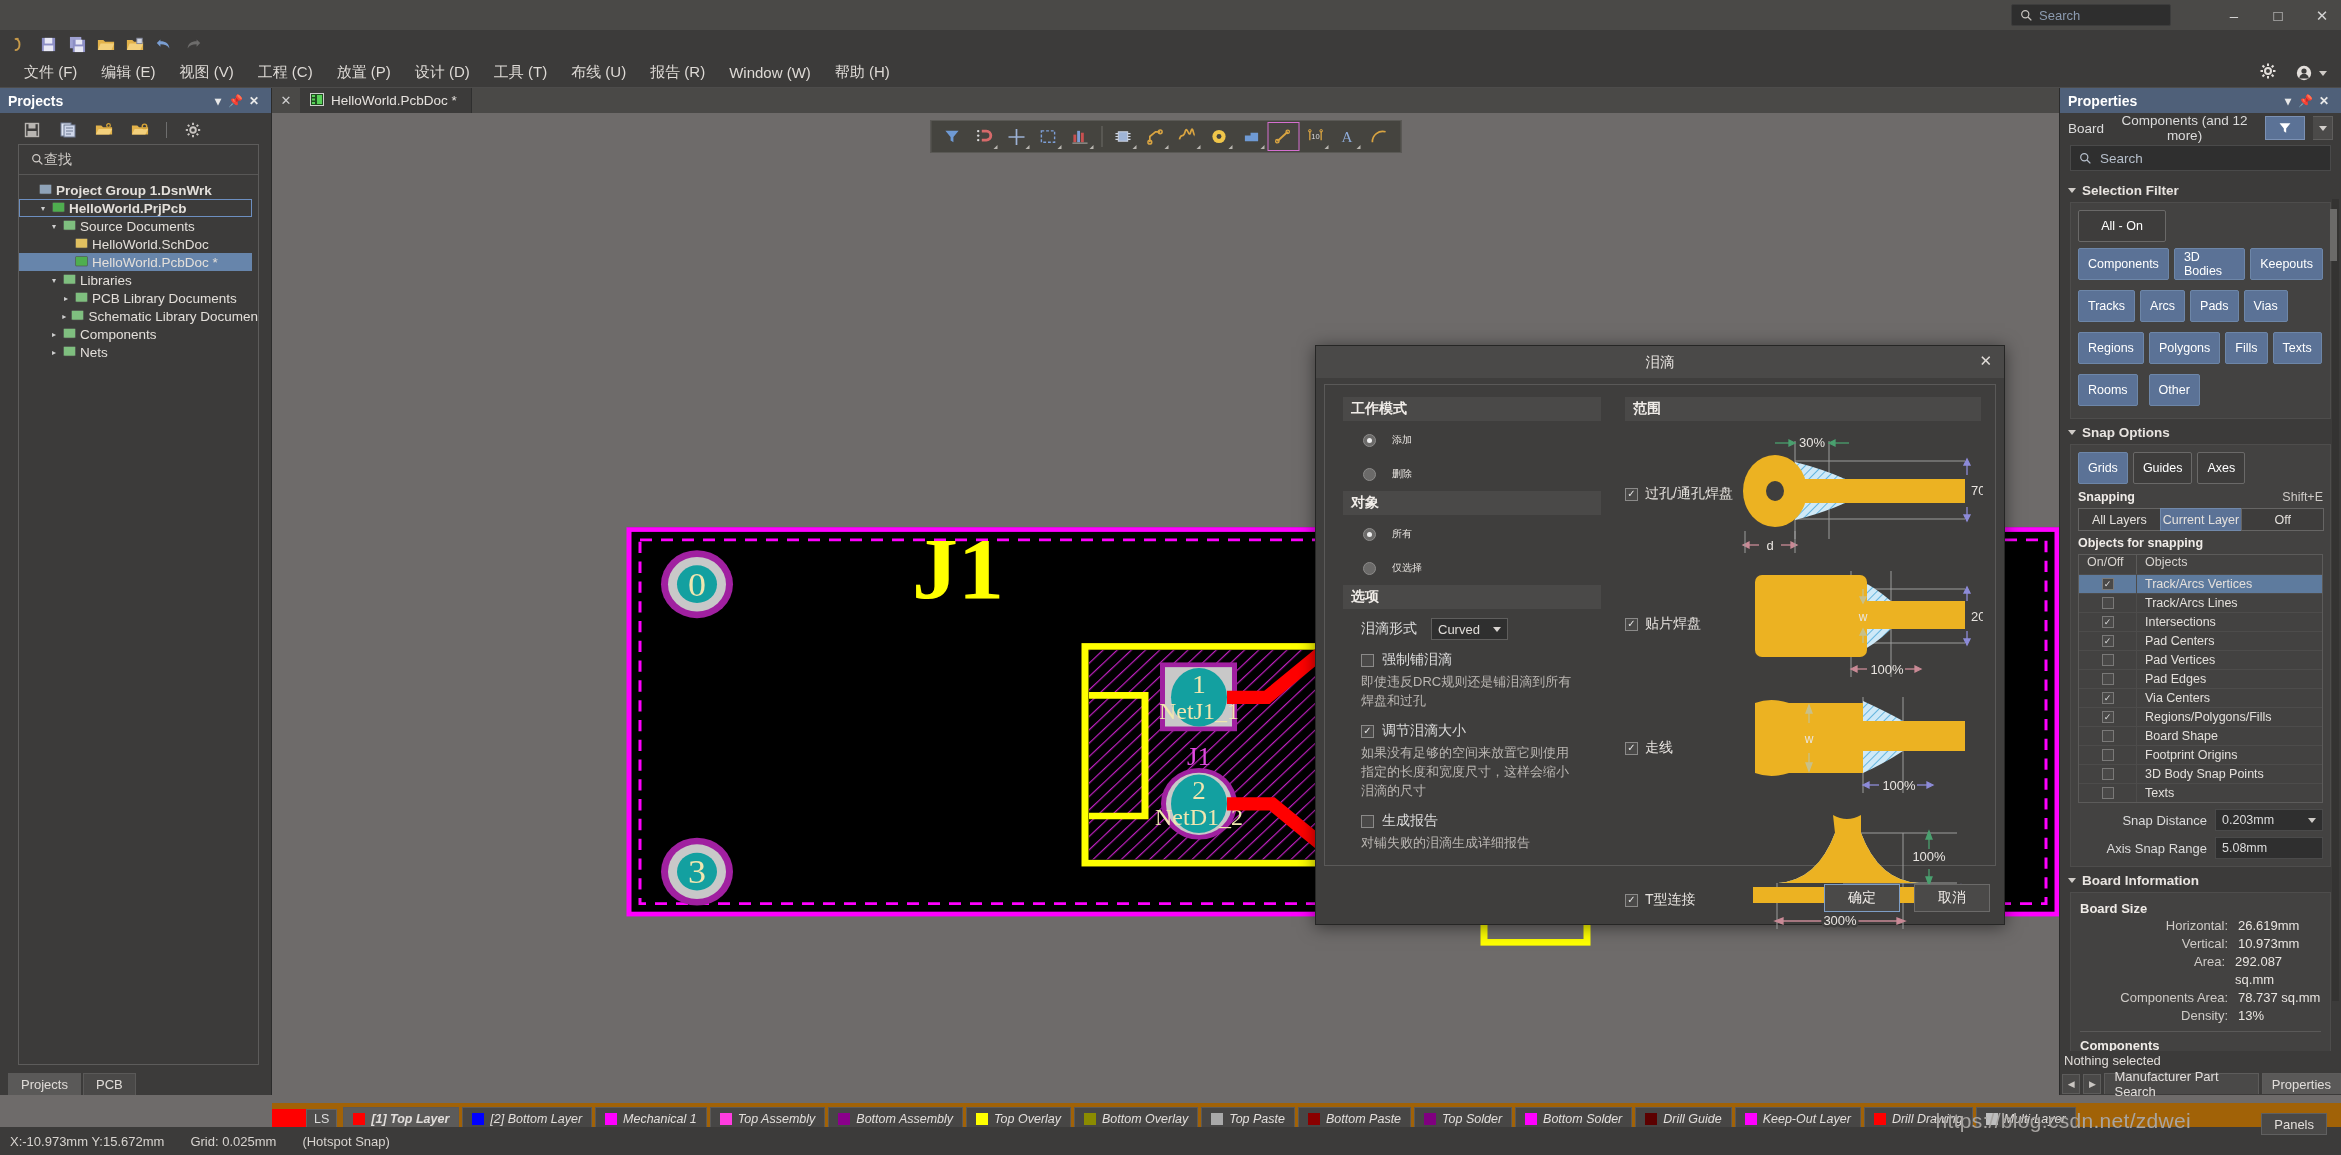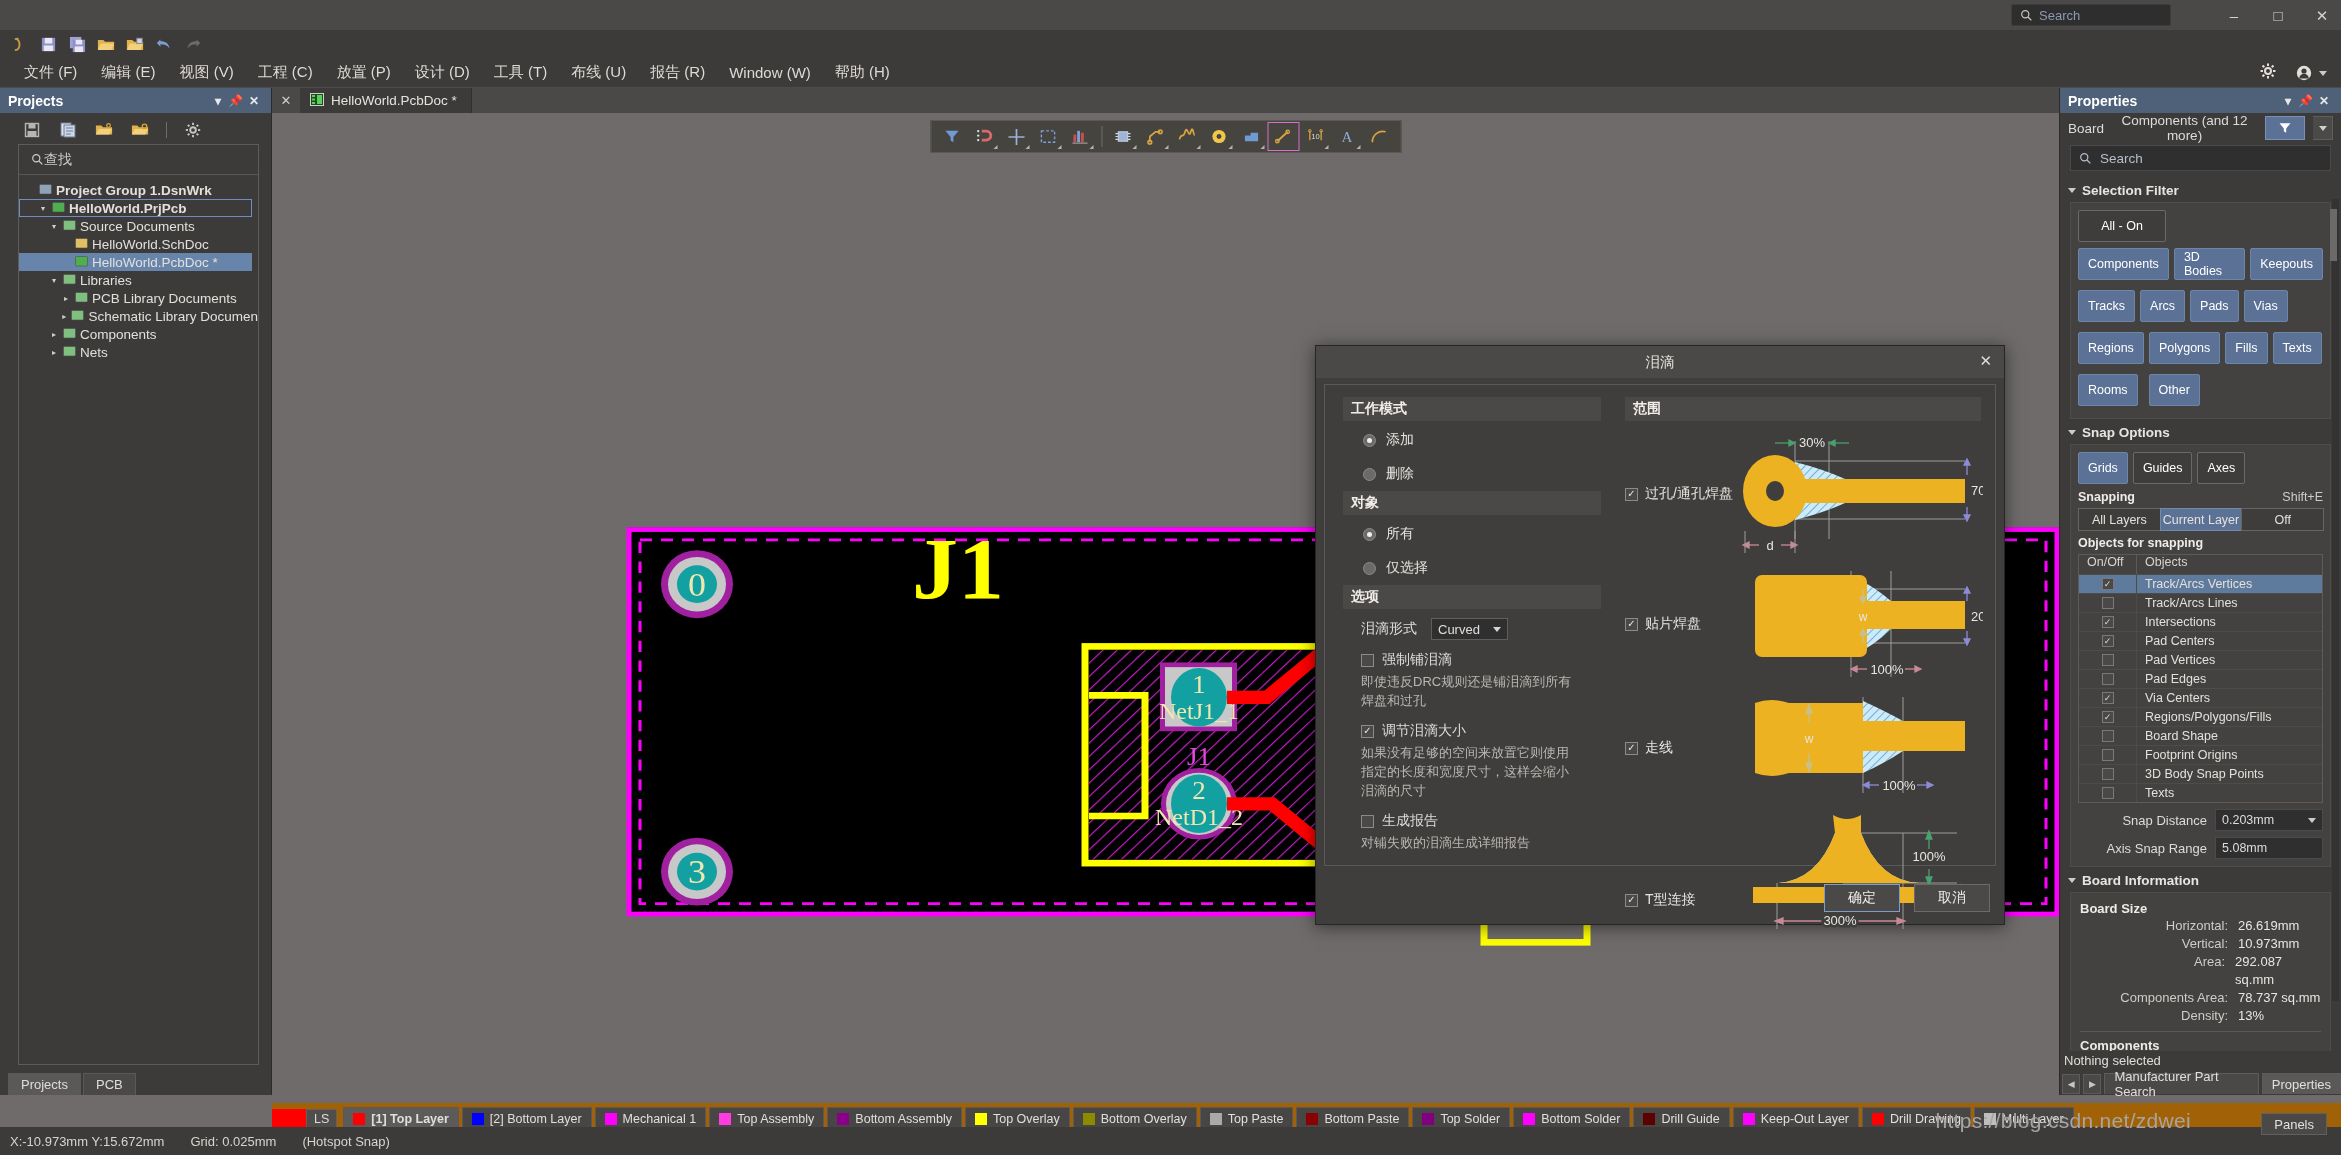--- a/index.html
+++ b/index.html
@@ -198,21 +198,21 @@
   .overlay-dlg{
     position:absolute; left:1315px; top:345px; width:690px; height:580px;
     background:#3f3e3d; border:1px solid #262625; box-shadow:0 2px 16px rgba(0,0,0,.5); z-index:50;
   }
   .dlg-title{ height:32px; display:flex; align-items:center; justify-content:center; position:relative; font-size:14.5px; color:#e8e4e0; background:#4a4948; }
   .dlg-x{ position:absolute; right:12px; top:6px; font-size:15px; color:#e0dcd8; }
   .dlg-body{ position:absolute; left:8px; right:8px; top:38px; bottom:58px; border:1px solid #5a5958; background:#3f3e3d; }
   .dlg-col-l{ position:absolute; left:18px; top:12px; width:258px; }
   .dlg-col-r{ position:absolute; left:300px; top:12px; right:14px; bottom:6px; }
   .grp-head{ background:#4a4948; height:24px; display:flex; align-items:center; padding-left:8px; font-size:14px; font-weight:bold; color:#f0ece8; margin-bottom:2px; }
-  .radio-row{ display:flex; align-items:center; gap:10px; height:34px; padding-left:20px; font-size:14px; color:#e6e2de;text-align:right; }
+  .radio-row{ display:flex; align-items:center; gap:16px; height:34px; padding-left:20px; font-size:10px; color:#e6e2de;text-align:right; }
   .radio{ width:13px;height:13px;border-radius:50%; background:#6b6a69; border:1px solid #8c8b8a; display:flex;align-items:center;justify-content:center; }
   .radio.on:after{ content:""; width:5px;height:5px;border-radius:50%;background:#efefef; }
   .opt-row{ display:flex; align-items:center; height:36px; padding-left:18px; font-size:14px; gap:14px; }
   .combo{ width:77px; height:22px; background:#2f2f2f; border:1px solid #5f5e5d; display:flex; align-items:center; padding:0 6px; font-size:13px; position:relative; color:#e0dcd8; }
   .combo .cv{ flex:1; }
   .cb-row{ display:flex; align-items:center; gap:8px; padding-left:18px; font-size:14px; margin-top:4px; }
   .cb{ width:13px;height:13px;background:#4a4948;border:1px solid #8b8a89; display:flex;align-items:center;justify-content:center; }
   .cb.ck:after{ content:"\2713"; font-size:10px; color:#e4e4e4; line-height:1; }
   .hint{ padding-left:18px; font-size:13px; color:#bab6b2; line-height:19px; max-width:232px; margin-top:3px; }
   .scope-item{ position:relative; }
@@ -923,21 +923,21 @@
         <span class="rp-tab active">Properties</span>
       </div>
     </div>
   </div>
 
   <div class="layerbar">
     <span class="ls-btn">
       <span class="ls-color" id="ls-color" style="background: rgb(255, 0, 0);"></span>
       <span class="ls-text">LS</span>
     </span>
-    <div id="layer-tabs" style="display:flex;align-items:center;">
+    <div id="layer-tabs" style="display:flex;align-items:center;font-style:italic;">
         <span class="layer-tab active">
           <span class="swatch" style="background: rgb(255, 0, 0);"></span>
           <span>[1] Top Layer</span>
         </span>
         <span class="layer-tab">
           <span class="swatch" style="background: rgb(0, 0, 255);"></span>
           <span>[2] Bottom Layer</span>
         </span>
         <span class="layer-tab">
           <span class="swatch" style="background: rgb(255, 0, 255);"></span>

